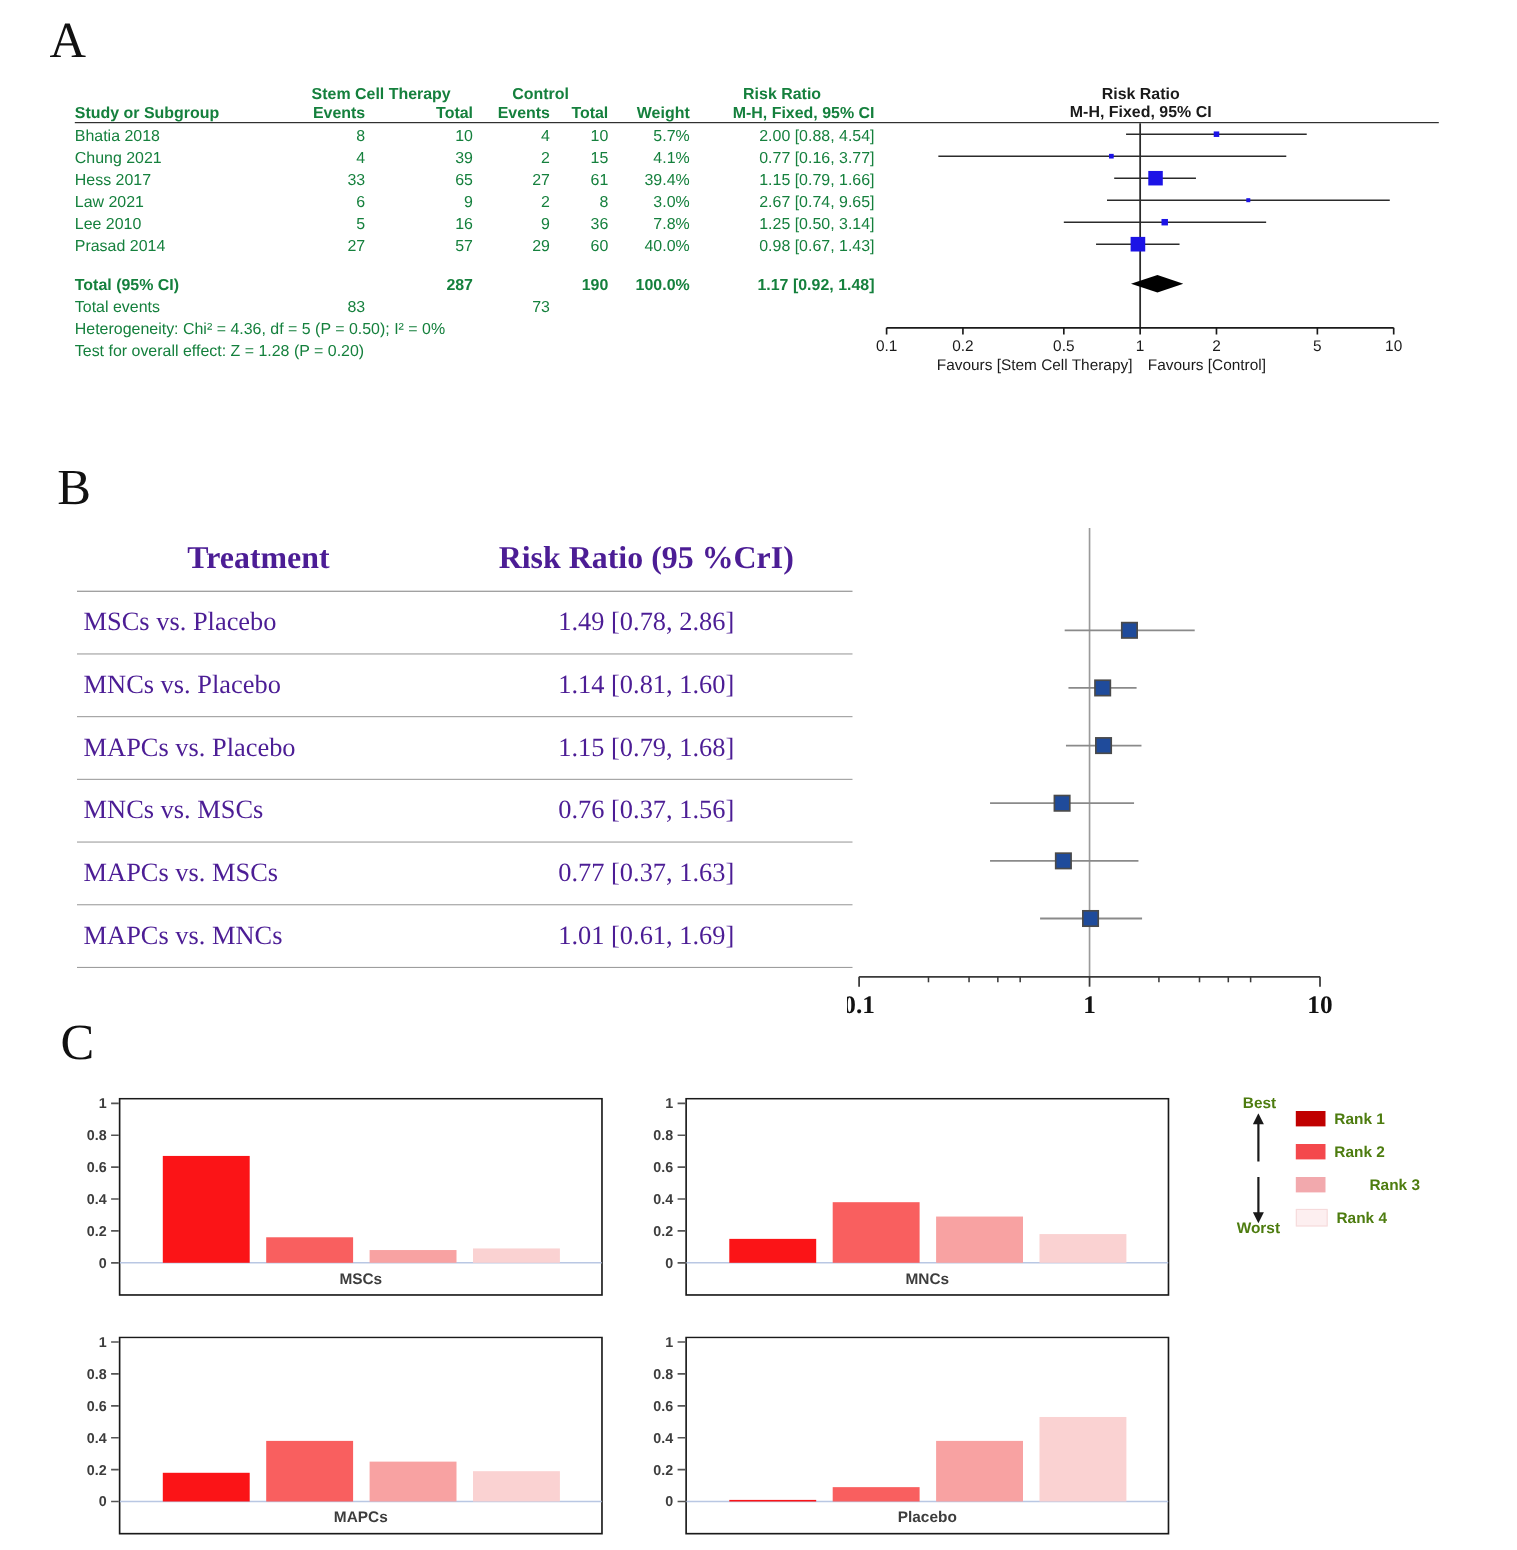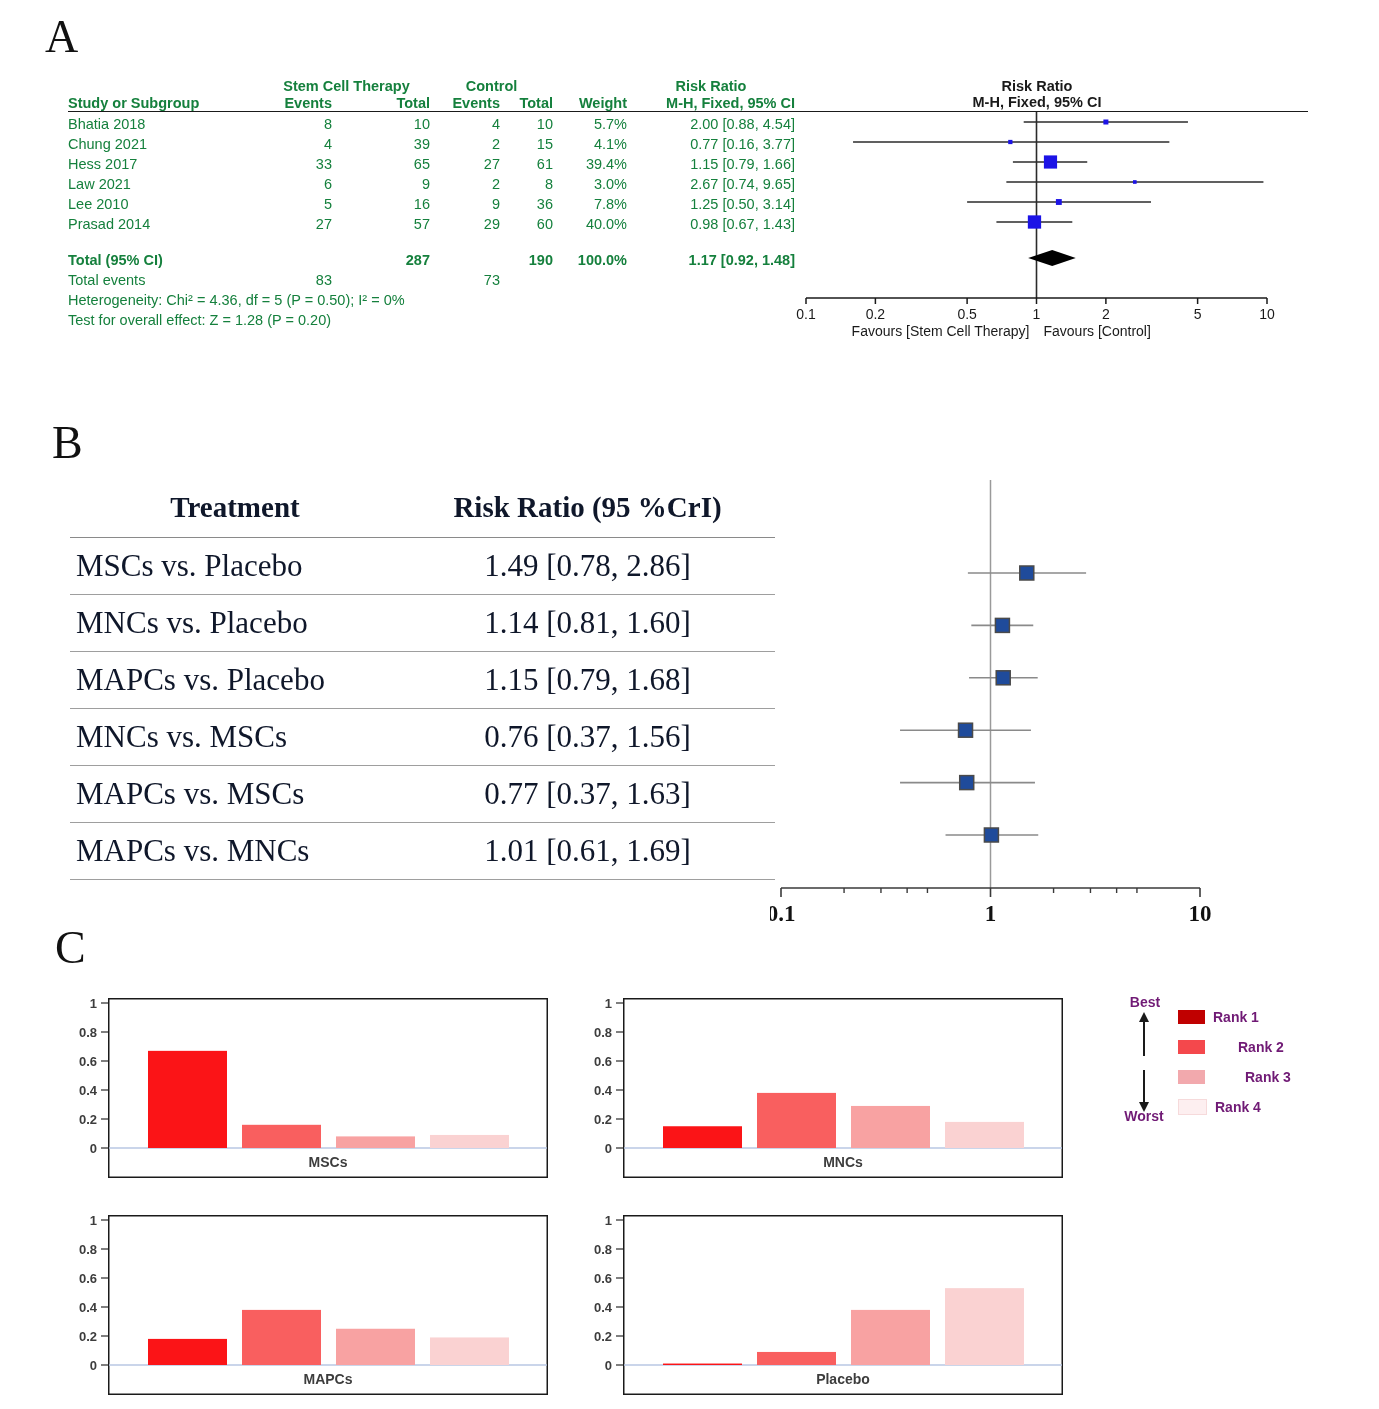--- a/index.html
+++ b/index.html
@@ -19,30 +19,30 @@
   .c-t2{width:53px;text-align:right;}
   .c-w {width:74px;text-align:right;}
   .c-ci{width:168px;text-align:right;}
   .ghead{display:flex;height:17px;line-height:17px;font-weight:bold;position:relative;}
   .chead{display:flex;height:16px;line-height:16px;font-weight:bold;}
   .bold{font-weight:bold;}
   #ruleA{left:68px;top:111px;width:1240px;height:0;border-top:1.6px solid #1a1a1a;}
   #plotHeadA{left:917px;top:78px;width:240px;text-align:center;font-weight:bold;font-size:14.5px;line-height:16px;color:#1a1a1a;}
 
   
-  #tblB{left:70px;top:478px;width:705px;color:#0f172a;}
+  #tblB{left:70px;top:478px;width:705px;color:#4c1d95;}
   .brow{display:flex;height:56px;align-items:center;border-bottom:1px solid #9e9e9e;
-        font-family:"Liberation Serif",serif;font-size:31px;}
+        font-family:"Liberation Serif",serif;font-size:24px;}
   .brow-head{height:59px;font-weight:bold;font-size:29px;border-bottom:1.5px solid #8a8a8a;}
   .bc1{flex:none;width:330px;text-align:left;padding-left:6px;box-sizing:border-box;}
   .bc2{flex:none;width:375px;text-align:center;}
   .brow-head .bc1{text-align:center;padding-left:0;}
 
   
-  .legend-label{font-size:14px;font-weight:bold;color:#701a75;}
+  .legend-label{font-size:14px;font-weight:bold;color:#4d7c0f;}
   .legend-swatch{width:27px;height:14px;}
   svg text{font-family:"Liberation Sans",sans-serif;}
   svg .serif-t{font-family:"Liberation Serif",serif;}
 </style>
 </head>
 <body>
 
 <div id="figure">
 
   <div class="abs panel-letter" style="left:45px;top:14px;">A</div>
@@ -338,21 +338,21 @@
     <line x1="9" y1="58" x2="9" y2="92" stroke="#1a1a1a" stroke-width="2"></line>
     <polygon points="9,0 4,10 14,10" fill="#1a1a1a"></polygon>
     <polygon points="9,100 4,90 14,90" fill="#1a1a1a"></polygon>
   </svg>
   <div class="abs legend-label" style="left:1113px;top:1108px;width:62px;text-align:center;">Worst</div>
   <div class="abs" id="rank-legend" style="left:1178px;top:1010px;">
       <div style="display: flex; align-items: center; height: 14px; margin-bottom: 16px;">
         <div class="legend-swatch" style="background: rgb(192, 0, 0);"></div>
         <div class="legend-label" style="margin-left: 8px;">Rank 1</div>
       </div>
-      <div style="display: flex; align-items: center; height: 14px; margin-bottom: 16px; gap: 25px;">
+      <div style="display: flex; align-items: center; height: 14px; margin-bottom: 16px;">
         <div class="legend-swatch" style="background: rgb(244, 72, 76);"></div>
         <div class="legend-label" style="margin-left: 8px;">Rank 2</div>
       </div>
       <div style="display: flex; align-items: center; height: 14px; margin-bottom: 16px;">
         <div class="legend-swatch" style="background: rgb(242, 169, 173);"></div>
         <div class="legend-label" style="margin-left: 8px; padding-left: 32px;">Rank 3</div>
       </div>
       <div style="display: flex; align-items: center; height: 14px; margin-bottom: 16px;">
         <div class="legend-swatch" style="background: rgb(253, 239, 240); border: 1px solid rgb(246, 218, 219);"></div>
         <div class="legend-label" style="margin-left: 8px;">Rank 4</div>

